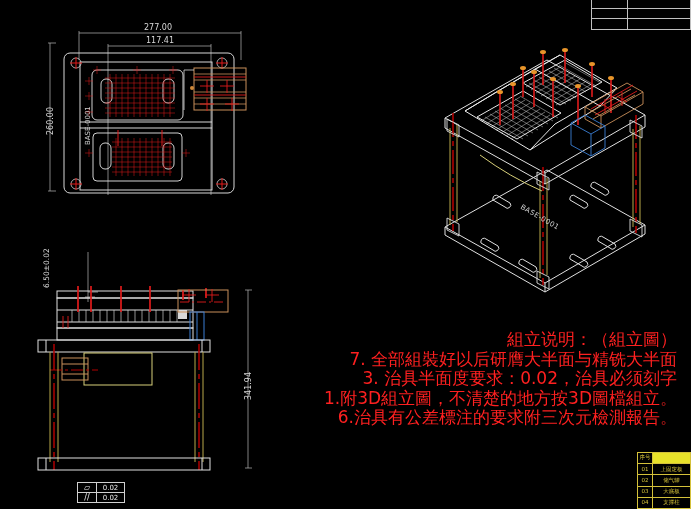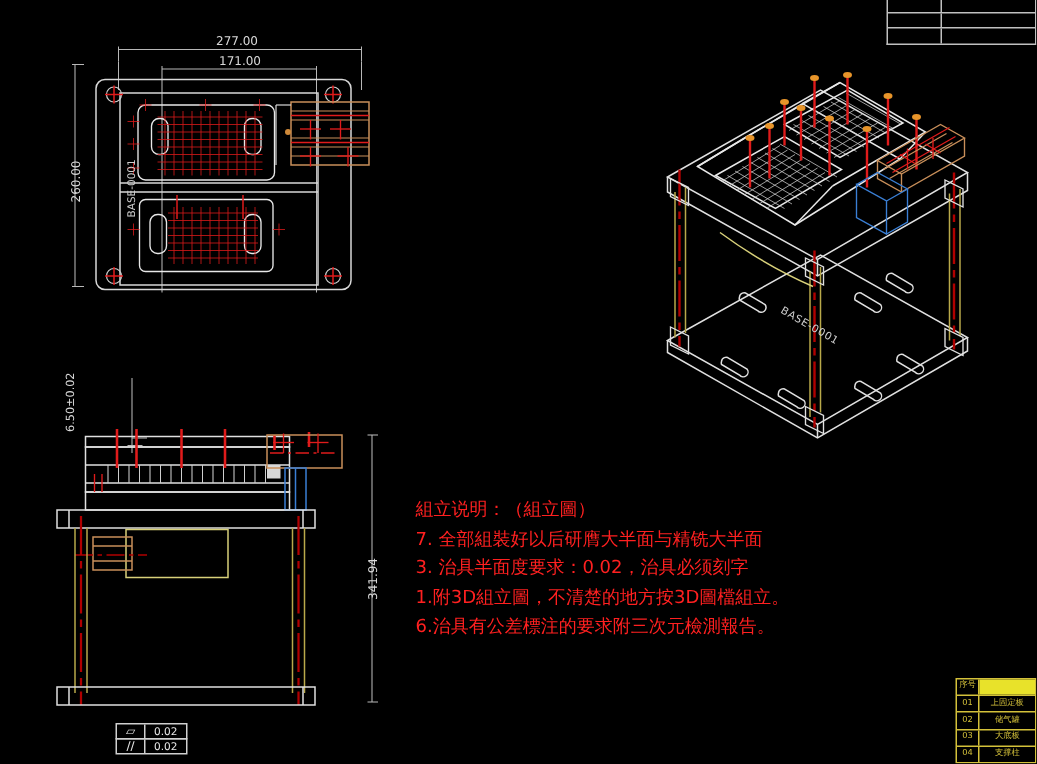--- a/index.html
+++ b/index.html
@@ -7,20 +7,21 @@
     padding: 0;
     background: #000000;
   }
   #canvas {
     position: relative;
     width: 691px;
     height: 509px;
     background: #000000;
     overflow: hidden;
     font-family: "DejaVu Sans", sans-serif;
+    text-align: right;
   }
   .abs { position: absolute; }
 
   
   .dim {
     position: absolute;
     color: #d8d8d8;
     font-family: "DejaVu Sans", sans-serif;
     font-size: 8px;
     letter-spacing: 0px;
@@ -32,21 +33,21 @@
   }
 
   
   #notes {
     position: absolute;
     left: 277px;
     top: 330px;
     width: 400px;
     color: #ff2020;
     font-family: "DejaVu Sans", sans-serif;
-    font-size: 12px;
+    font-size: 17px;
     line-height: 19.5px;
     white-space: nowrap;
   }
   #notes .note-line { display: block; }
 
   
   #titleblock {
     position: absolute;
     left: 637px;
     top: 452px;
@@ -316,21 +317,21 @@
         </g>
         <circle cx="192" cy="88" r="2" fill="#d08a3a"></circle>
         <g stroke="#d8d8d8" stroke-width="0.8" fill="none">
           <line x1="184" y1="70" x2="194" y2="70"></line>
           <line x1="184" y1="70" x2="184" y2="110"></line>
         </g>
       </g>
     </svg>
 
     <div class="dim" style="left:144px;top:23px;">277.00</div>
-    <div class="dim" style="left:146px;top:36px;">171.00</div>
+    <div class="dim" style="left:146px;top:36px;">117.41</div>
     <div class="dim dim-v" style="left:46px;top:135px;">260.00</div>
     <div class="vlabel" style="left:84px;top:145px;transform:rotate(-90deg);">BASE-0001</div>
   </div>
 
   <div class="abs" style="left:0;top:240px;width:280px;height:269px;">
     <svg width="280" height="269">
 
       <g stroke="#b8b8b8" stroke-width="0.7" fill="none">
         <line x1="88" y1="12" x2="88" y2="52"></line>
         <line x1="88" y1="52" x2="98" y2="52"></line>

